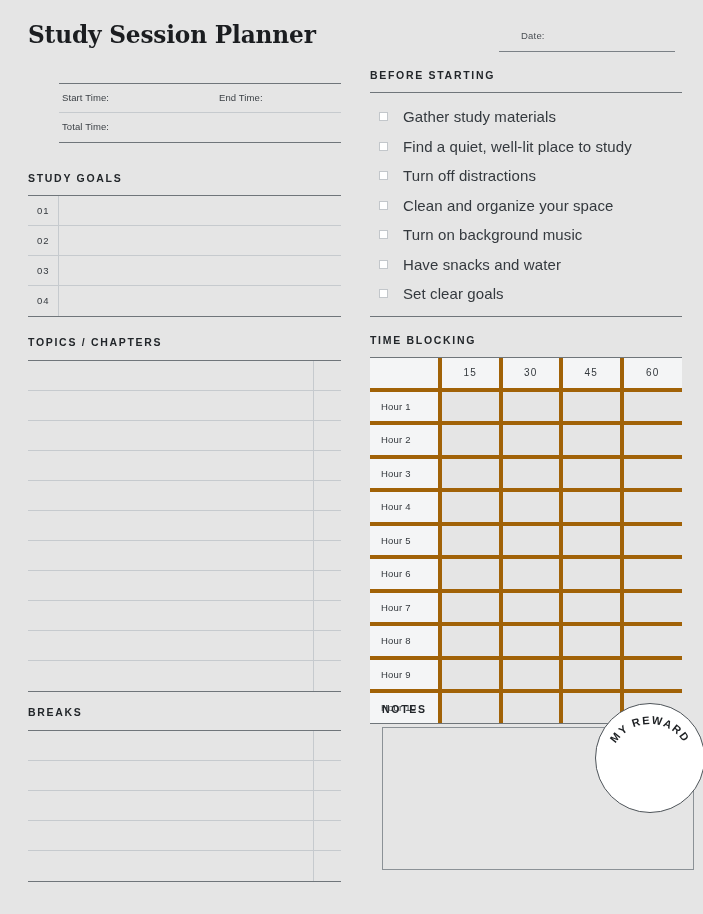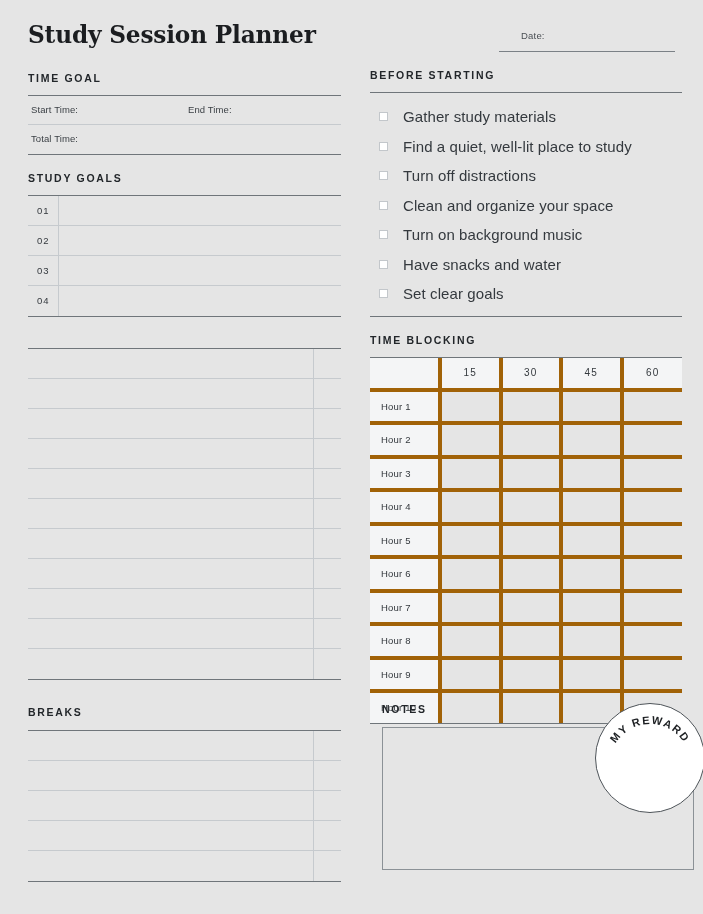--- a/index.html
+++ b/index.html
@@ -90,21 +90,21 @@
 
   
   #time-goal { position: absolute; left: 28px; top: 72px; width: 313px; }
   #time-goal .tg-rules { margin-top: 11px; border-top: 1.7px solid #6f757a; }
   .tg-row {
     height: 29px;
     position: relative;
     box-sizing: border-box;
   }
   .tg-row.first { border-bottom: 1px solid #c6cace; }
-  .tg-rules { border-bottom: 1.7px solid #6f757a; }
+  .tg-rules { border-bottom: 1.7px solid #6f757a; margin-left: 31px; }
   .tg-label {
     position: absolute;
     top: 8px;
     font-size: 9.5px;
     color: #3a3f44;
     letter-spacing: 0.1px;
   }
   .tg-label.l1 { left: 3px; }
   .tg-label.l2 { left: 160px; }
 
@@ -246,21 +246,20 @@
 <div class="page">
 
   <div class="header">
     <div class="doc-title">Study Session Planner</div>
     <div class="date-block">
       <span class="date-label">Date:</span>
     </div>
   </div>
 
   <section id="time-goal">
-    <h2 class="sec-title">TIME GOAL</h2>
     <div class="tg-rules">
       <div class="tg-row first">
         <span class="tg-label l1">Start Time:</span>
         <span class="tg-label l2">End Time:</span>
       </div>
       <div class="tg-row">
         <span class="tg-label l1">Total Time:</span>
       </div>
     </div>
   </section>
@@ -278,20 +277,21 @@
       <div class="goal-row">
         <span class="goal-num">03</span>
       </div>
       <div class="goal-row">
         <span class="goal-num">04</span>
       </div>
     </div>
   </section>
 
   <section id="topics">
+    <h2 class="sec-title">TOPICS / CHAPTERS</h2>
     <div class="lined-box">
       <div class="vdiv" style="left:285px;"></div>
       <div class="row"></div>
       <div class="row"></div>
       <div class="row"></div>
       <div class="row"></div>
       <div class="row"></div>
       <div class="row"></div>
       <div class="row"></div>
       <div class="row"></div>

